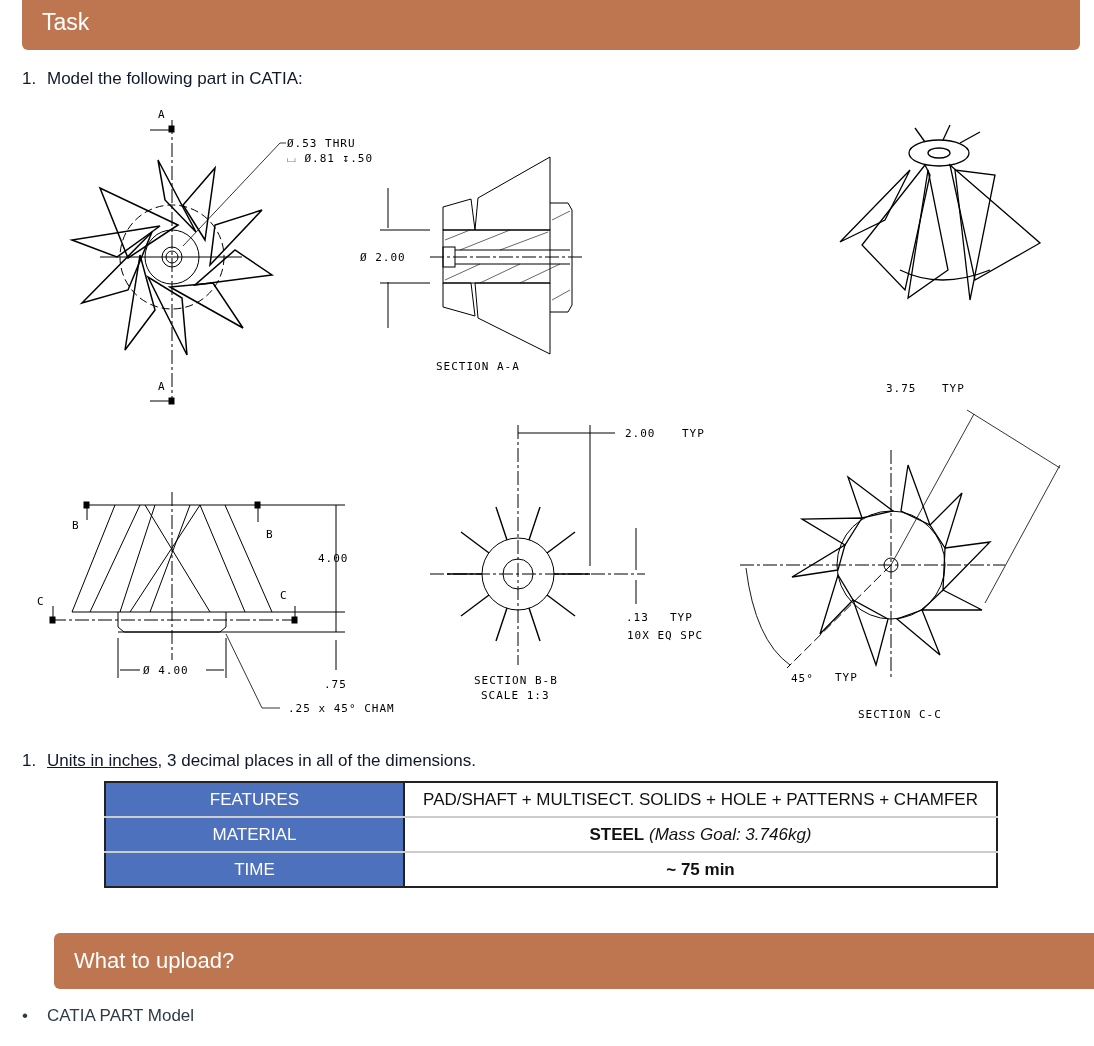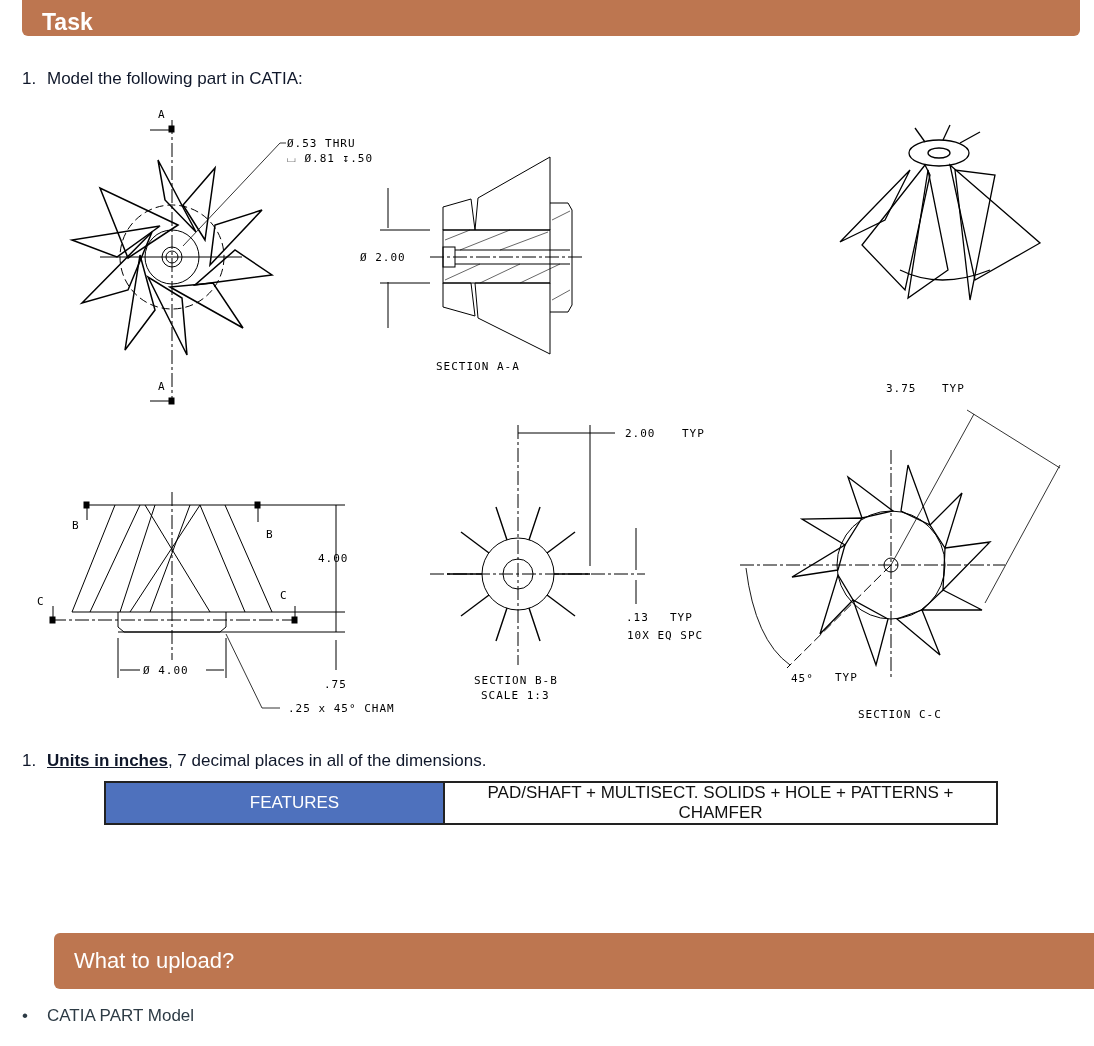--- a/index.html
+++ b/index.html
@@ -1,29 +1,29 @@
 <!DOCTYPE html>
 <html><head>
 <meta charset="utf-8">
 <style>
   html, body { margin:0; padding:0; background:#ffffff; }
   body { width:1094px; height:1046px; position:relative; overflow:hidden;
          font-family:"Liberation Sans", sans-serif; color:#2d3b45; }
   .banner { position:absolute; left:22px; width:1058px; background:#bd7650;
             border-radius:0 0 6px 6px; color:#fff; box-sizing:border-box; padding-left:20px; }
-  .banner.top { top:0; height:36px; font-weight:bold; font-size:23px; line-height:44px; }
+  .banner.top { top:0; height:50px; font-weight:normal; font-size:23px; line-height:44px; }
   .banner.mid { top:933px; height:56px; border-radius:6px; font-size:22px; line-height:56px;margin-left:32px; }
   .li { position:absolute; left:22px; font-size:17px; color:#0f172a; }
   .li .num { display:inline-block; width:25px; }
   .drawing { position:absolute; left:0; top:100px; width:1094px; height:640px; }
   .drawing text { font-family:"DejaVu Sans Mono", monospace; font-size:11px; fill:#000; letter-spacing:1px; }
   table.spec { position:absolute; left:104px; top:781px; width:894px; border-collapse:collapse;
                border:2px solid #222; }
   table.spec td { height:33px; text-align:center; font-size:17px; padding:0; border-bottom:2px solid #ccc; }
-  table.spec td.k { background:#4e71bd; color:#fff; width:297px; border-right:2px solid #222;padding-left:40px; }
+  table.spec td.k { background:#4e71bd; color:#fff; width:297px; border-right:2px solid #222; }
   table.spec td.v { background:#fff; color:#111; }
   table.spec tr:last-child td { border-bottom:none; }
   .bullet { position:absolute; left:22px; top:1006px; font-size:17px; }
   .bullet .dot { display:inline-block; width:25px; }
   u { text-decoration:underline; }
 </style>
 </head>
 <body>
 
 <div class="banner top">
@@ -212,29 +212,37 @@
   <text x="481" y="699">SCALE 1:3</text>
 
   <text x="886" y="392">3.75</text>
   <text x="942" y="392">TYP</text>
   <text x="791" y="682">45°</text>
   <text x="835" y="681">TYP</text>
   <text x="858" y="718">SECTION C-C</text>
 </svg>
 
 <div class="li" style="top:751px;">
-  <span class="num">1.</span><u style="font-weight:bold;">Units in inches</u><span>, 7 decimal places in all of the dimensions.</span>
+  <span class="num">1.</span><u style="font-weight:normal;">Units in inches</u><span>, 3 decimal places in all of the dimensions.</span>
 </div>
 
 <table class="spec">
   <tbody>
       <tr>
     <td class="k">FEATURES</td>
     <td class="v">PAD/SHAFT + MULTISECT. SOLIDS + HOLE + PATTERNS + CHAMFER</td>
   </tr>
+  <tr>
+    <td class="k">MATERIAL</td>
+    <td class="v"><b>STEEL</b> <i>(Mass Goal: 3.746kg)</i></td>
+  </tr>
+  <tr>
+    <td class="k">TIME</td>
+    <td class="v" style="font-weight:bold;">~ 75 min</td>
+  </tr>
 </tbody>
   </table>
 
 <div class="banner mid">
   <span>What to upload?</span>
 </div>
 
 <div class="bullet">
   <span class="dot">•</span><span>CATIA PART Model</span>
 </div>

